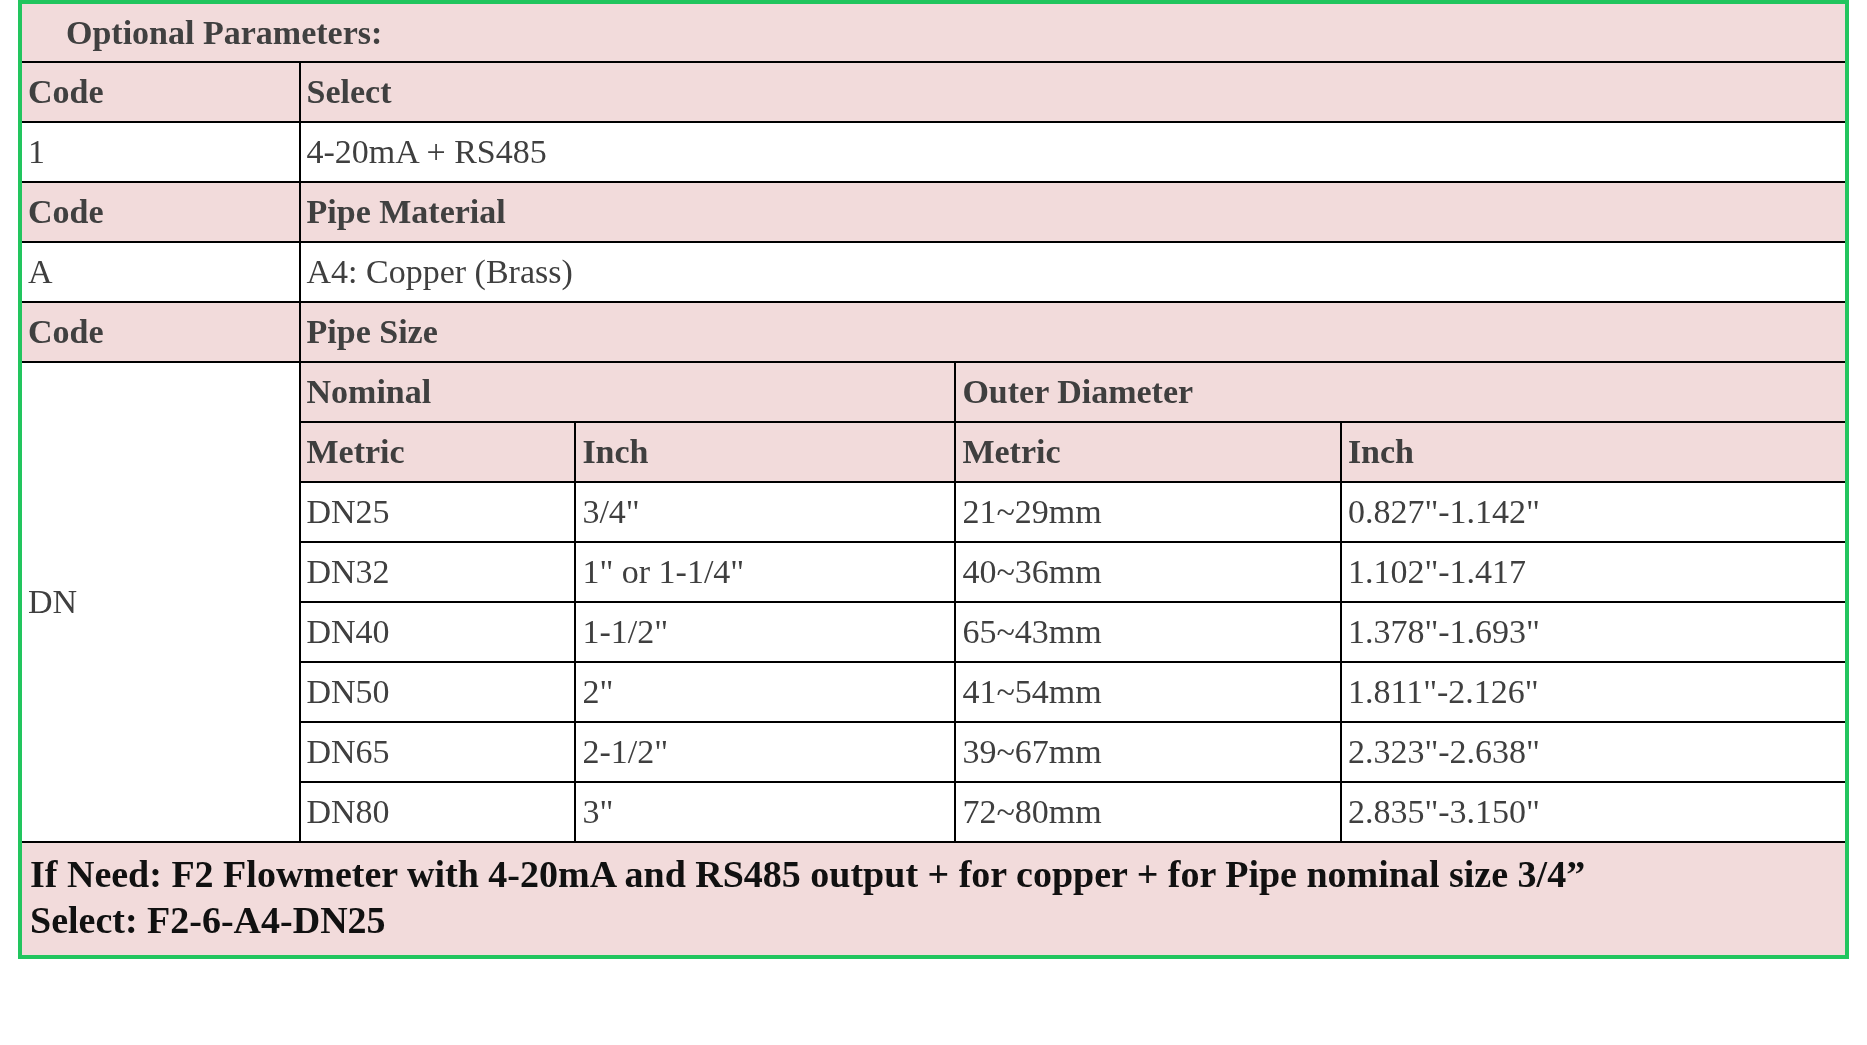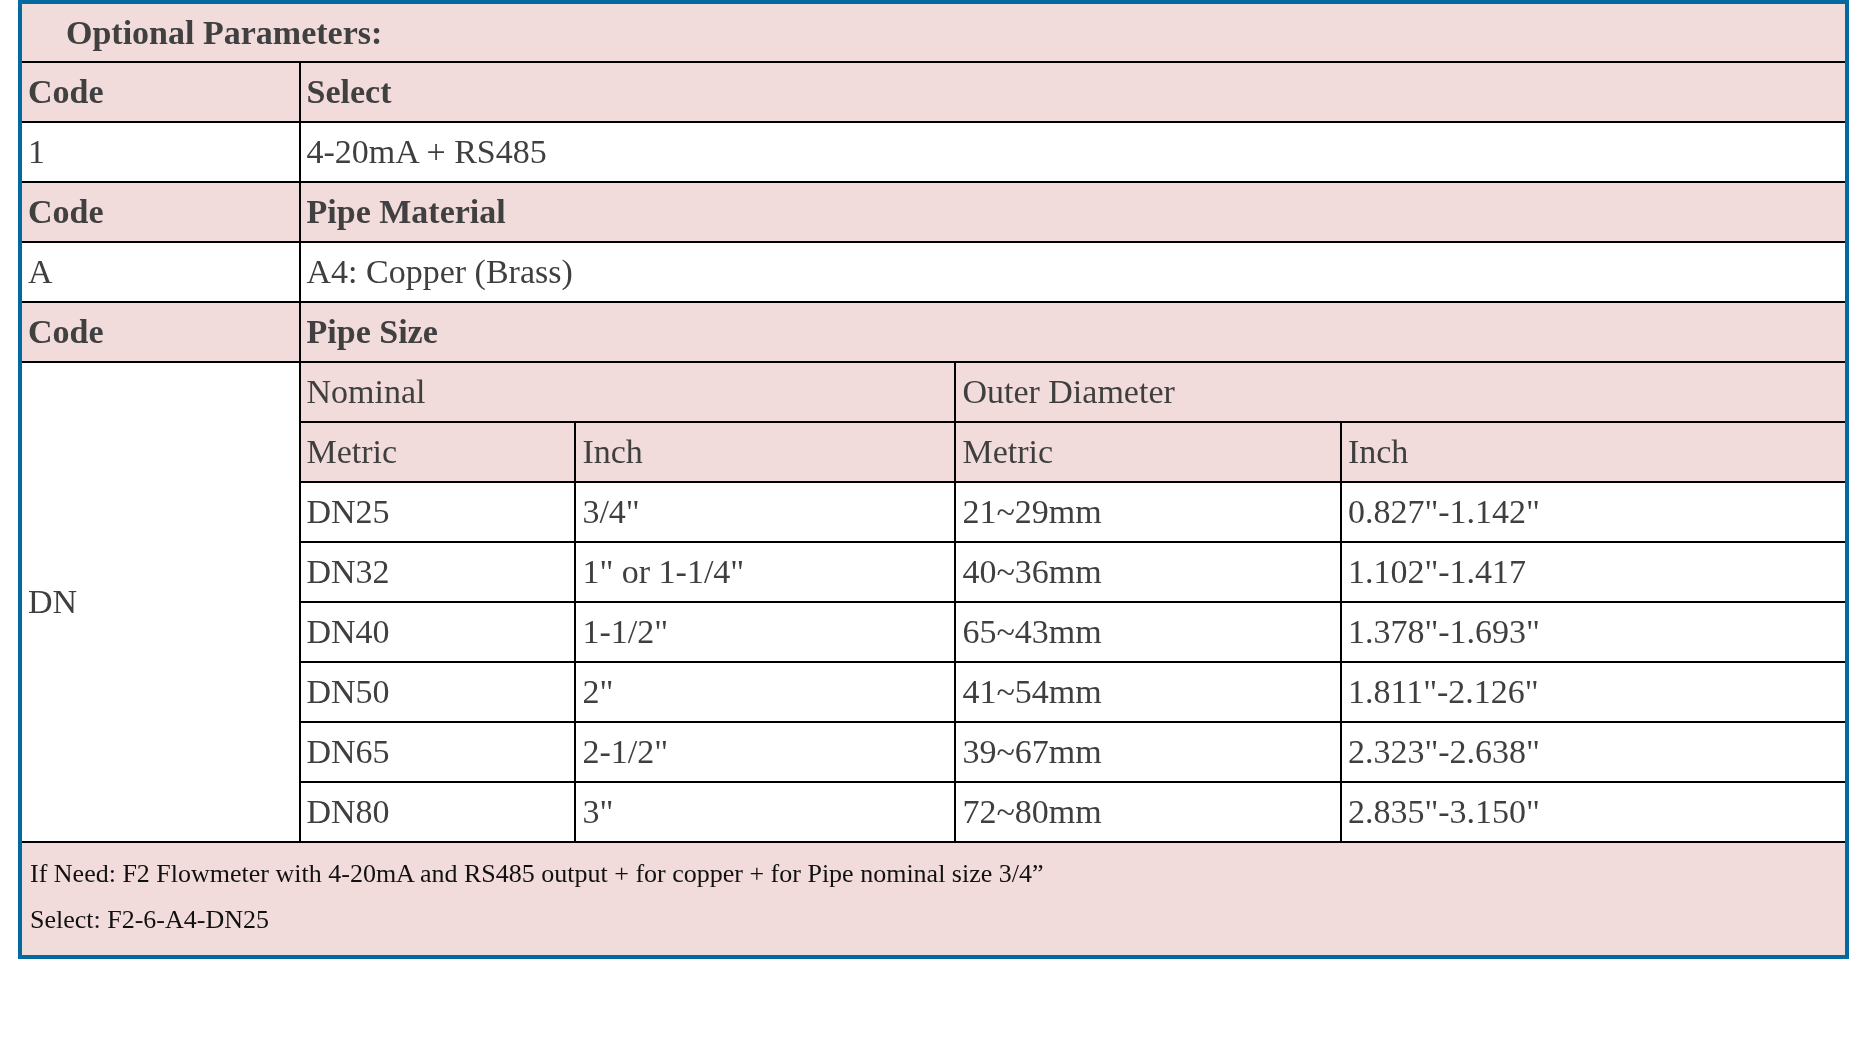--- a/index.html
+++ b/index.html
@@ -21,47 +21,47 @@
     font-size: 43px;
     line-height: 50px;
     font-weight: bold;
     color: #000000;
   }
   table.spec-table {
     table-layout: fixed;
     border-collapse: collapse;
     width: 1831px;
     margin-left: 18px;
-    border: 4px solid #0369a1;
+    border: 4px solid #22c55e;
   }
   td {
     border: 2px solid #000000;
     height: 60px;
     padding: 2px 6px;
     text-align: left;
     vertical-align: middle;
     font-size: 34px;
     color: #3f3f3f;
     overflow: hidden;
   }
-  td.pink { background: #f2dbdb; }
+  td.pink { background: #f2dbdb; font-weight: bold; }
   td.bold { font-weight: bold; color: #404040; }
   td.left-pad {
     text-align: left;
     padding-left: 44px;
   }
   td.footer-cell {
     text-align: left;
     padding: 8px 10px 12px 8px;
     color: #111111;
     height: 104px;
   }
   .footer-line {
     line-height: 46px;
-    font-size: 26px;
+    font-size: 38px;
     white-space: nowrap;
   }
 </style>
 </head>
 <body>
 
 <div class="page">
 
   <table class="spec-table">
     <colgroup>

